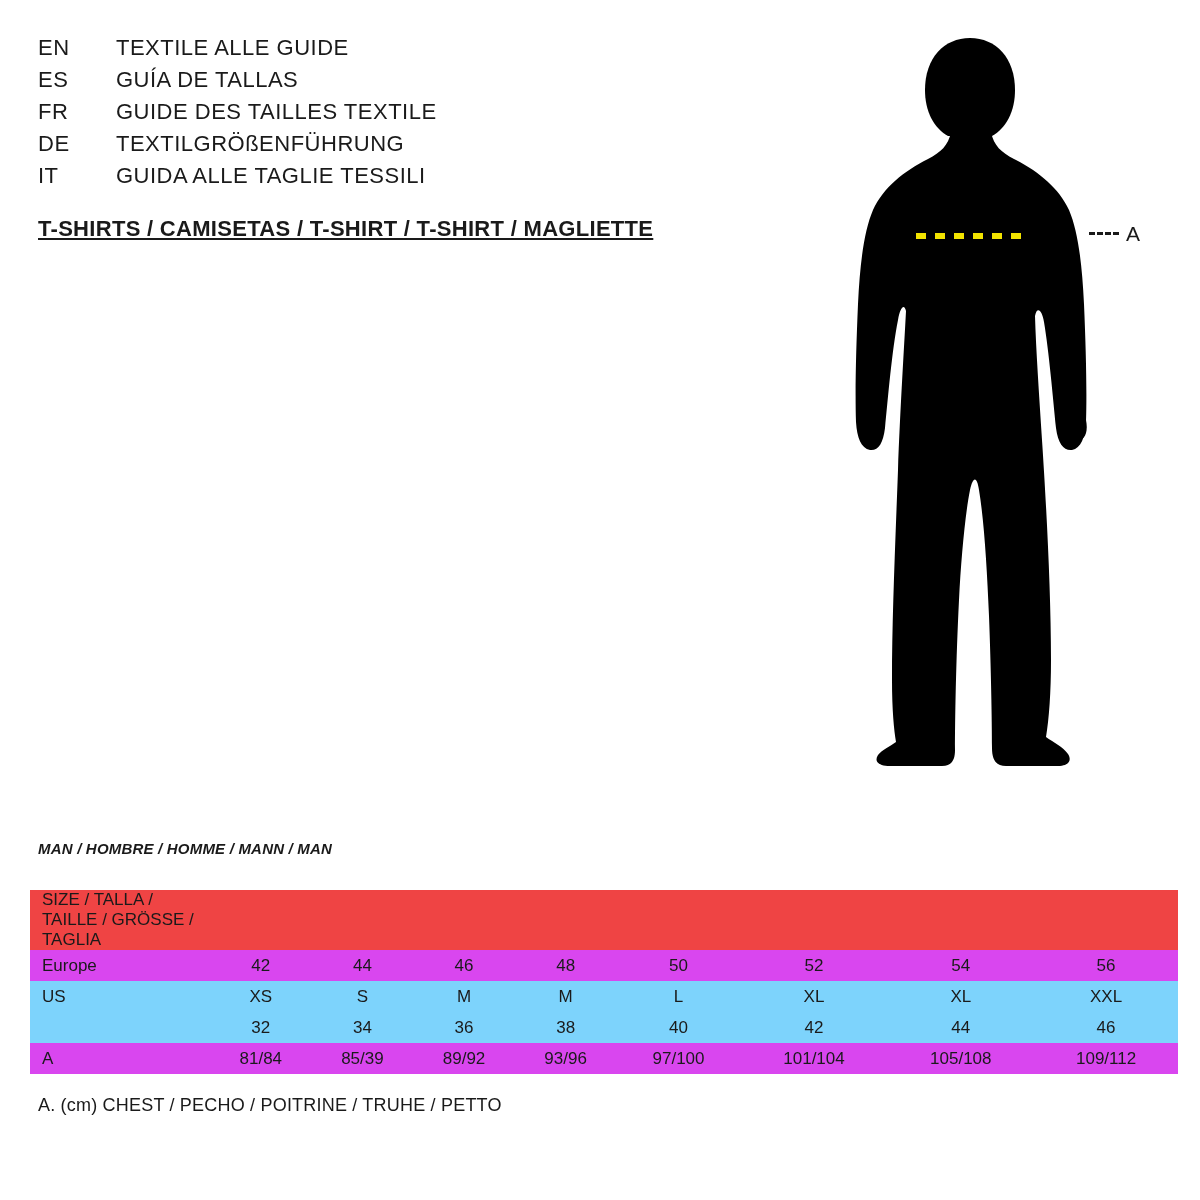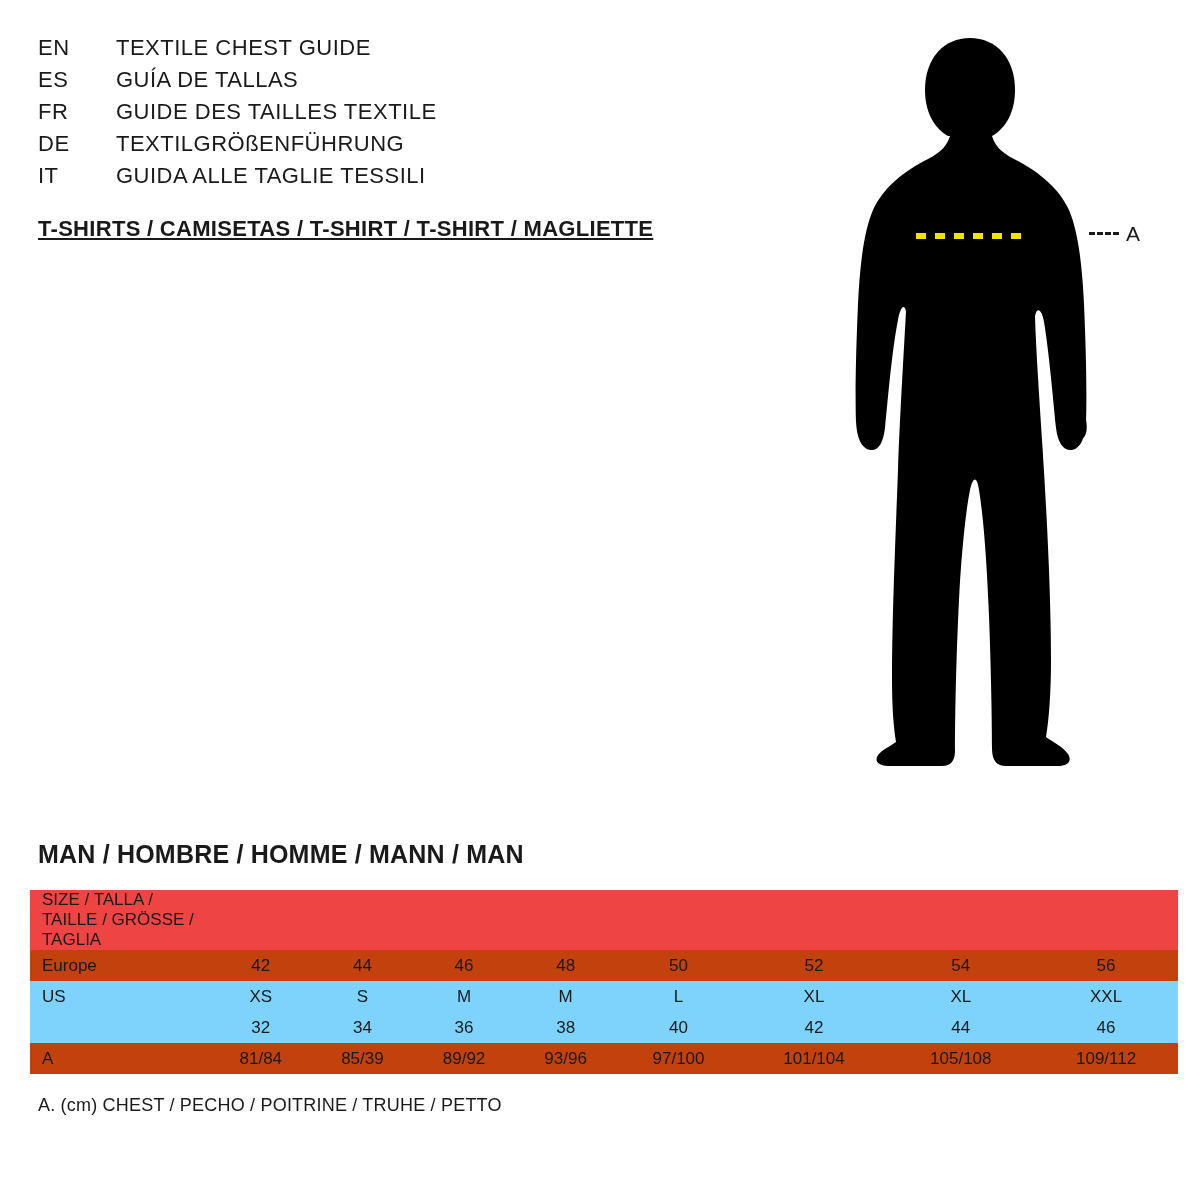--- a/index.html
+++ b/index.html
@@ -80,23 +80,24 @@
     width: 30px;
     height: 0;
     border-top: 3px dashed #1a1a1a;
   }
 
   
   .gender-heading {
     position: absolute;
     left: 38px;
     top: 840px;
-    font-size: 25px;
+    font-size: 15px;
     font-weight: bold;
     letter-spacing: 0.2px;
+    font-style: italic;
   }
 
   table.size-table {
     position: absolute;
     left: 30px;
     top: 890px;
     width: 1148px;
     border-collapse: collapse;
     font-size: 17px;
   }
@@ -114,38 +115,38 @@
     width: 168px;
   }
   tr.band-head td {
     background: #ef4444;
     font-size: 17px;
   }
   tr.band-light td {
     background: #7dd3fc;
   }
   tr.band-white td {
-    background: #c2410c;
+    background: #d946ef;
   }
 
   .footnote {
     position: absolute;
     left: 38px;
     top: 1095px;
     font-size: 18px;
     letter-spacing: 0.2px;
   }
 </style>
 </head>
 <body>
 
 <div class="lang-block">
   <div class="lang-row">
     <span class="lang-code">EN</span>
-    <span class="lang-title">TEXTILE CHEST GUIDE</span>
+    <span class="lang-title">TEXTILE ALLE GUIDE</span>
   </div>
   <div class="lang-row">
     <span class="lang-code">ES</span>
     <span class="lang-title">GUÍA DE TALLAS</span>
   </div>
   <div class="lang-row">
     <span class="lang-code">FR</span>
     <span class="lang-title">GUIDE DES TAILLES TEXTILE</span>
   </div>
   <div class="lang-row">

